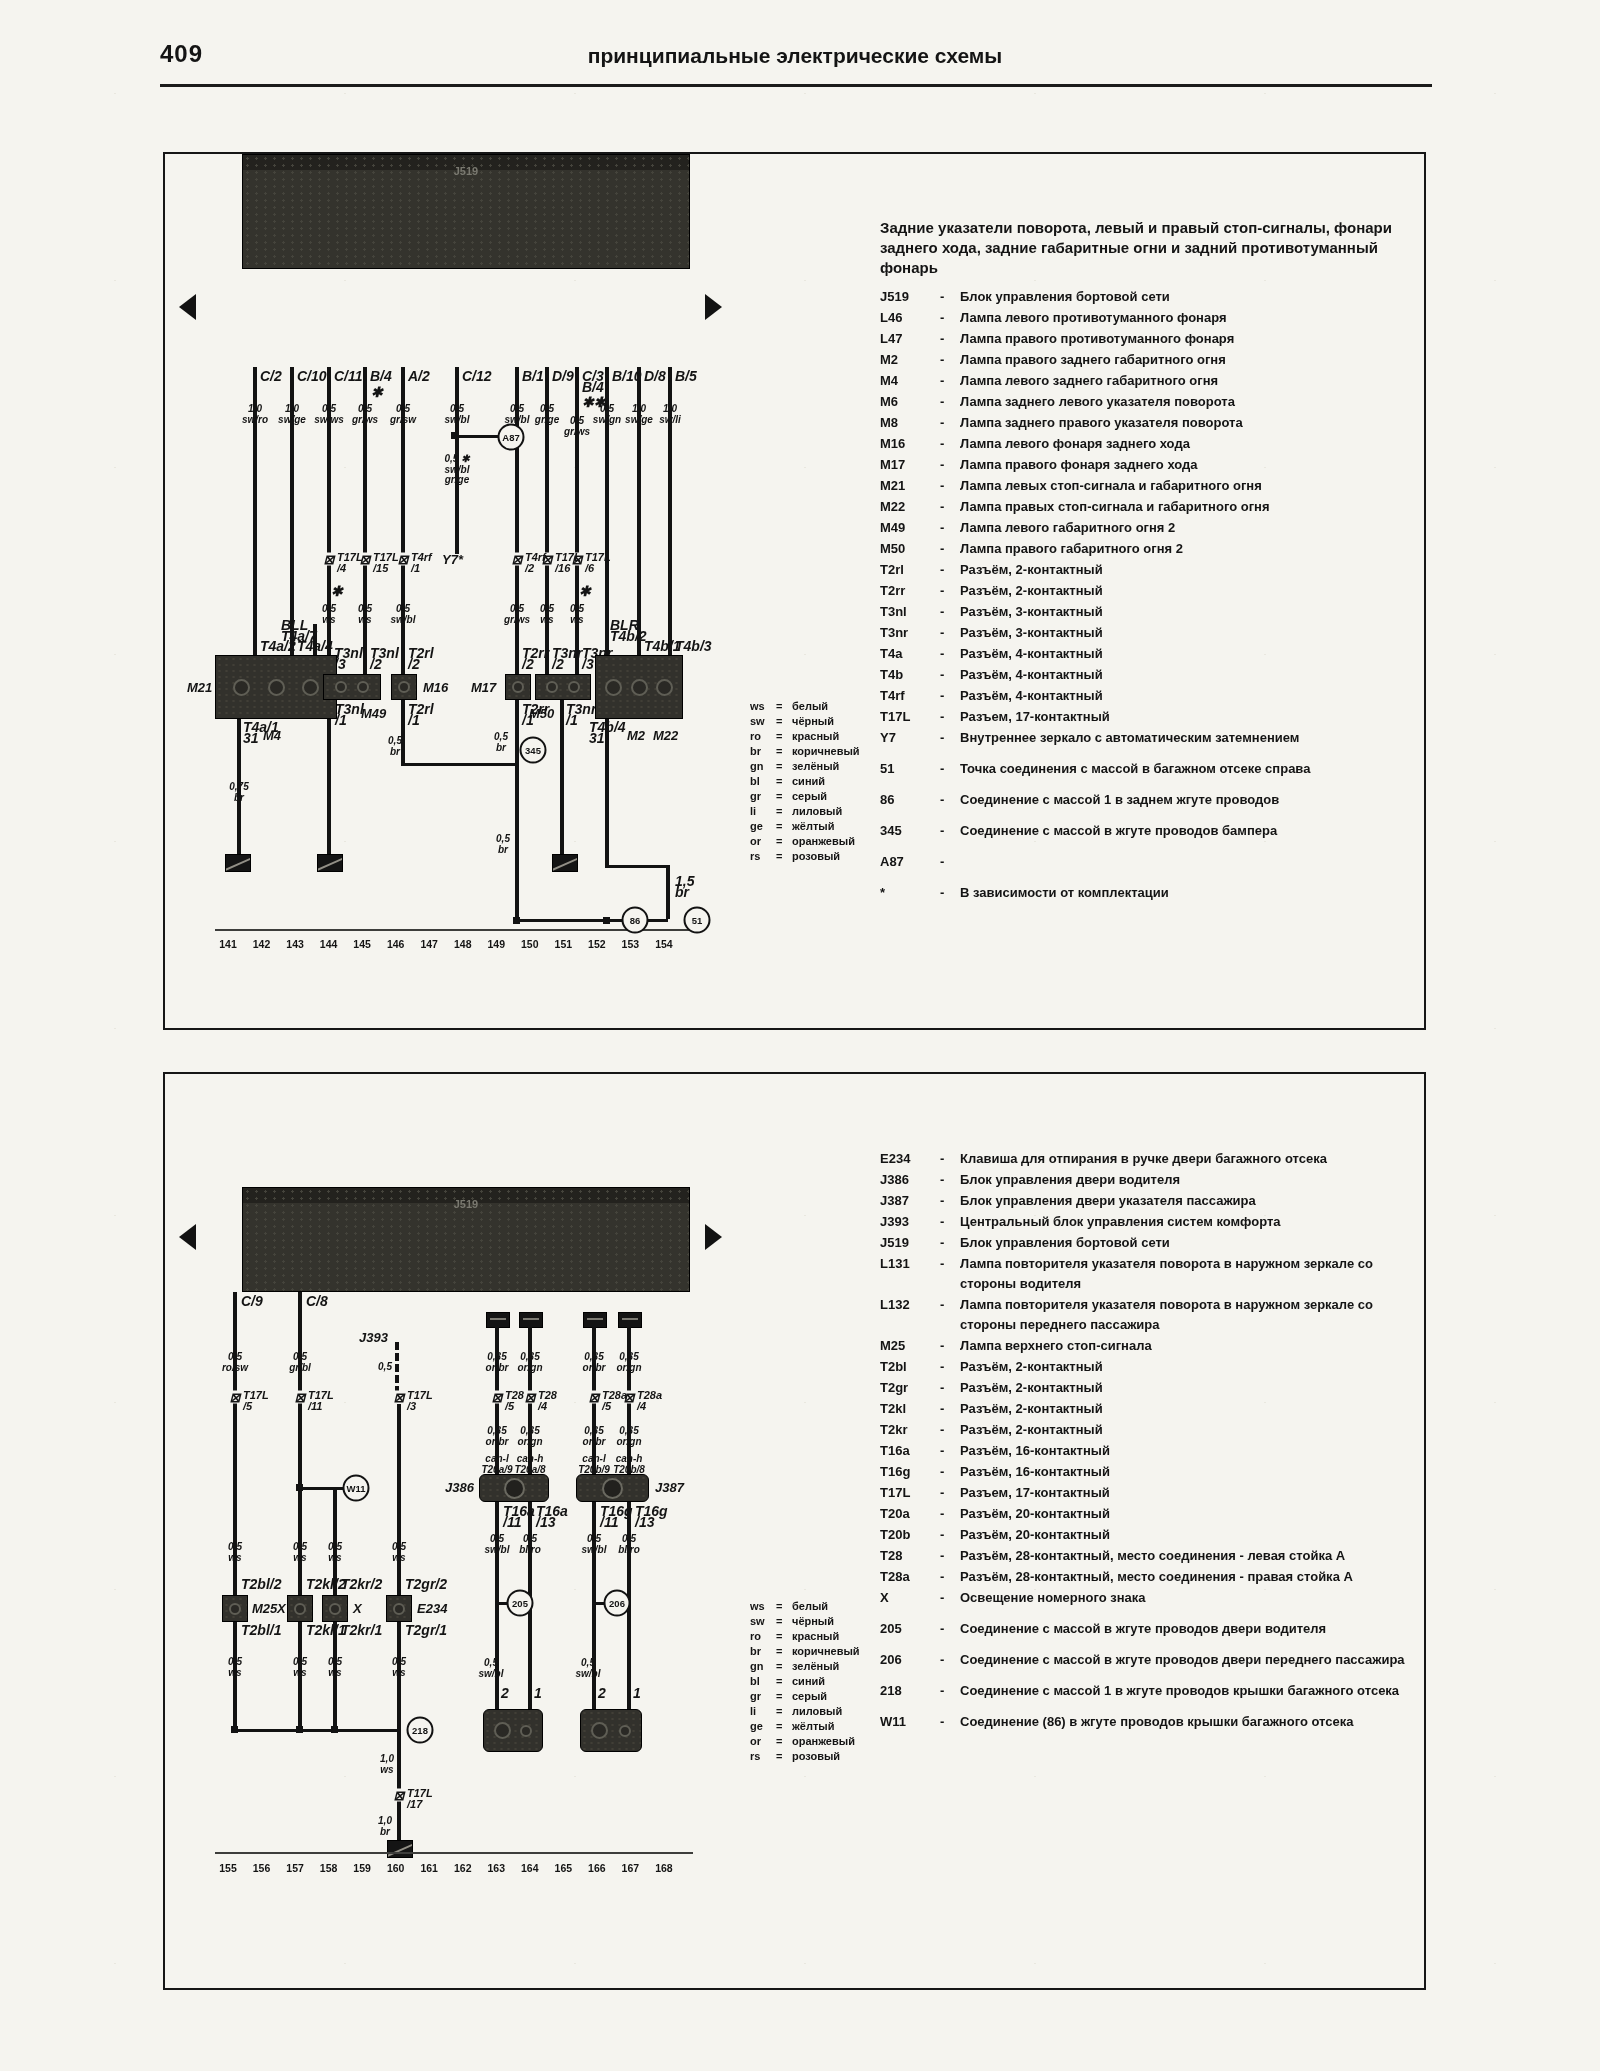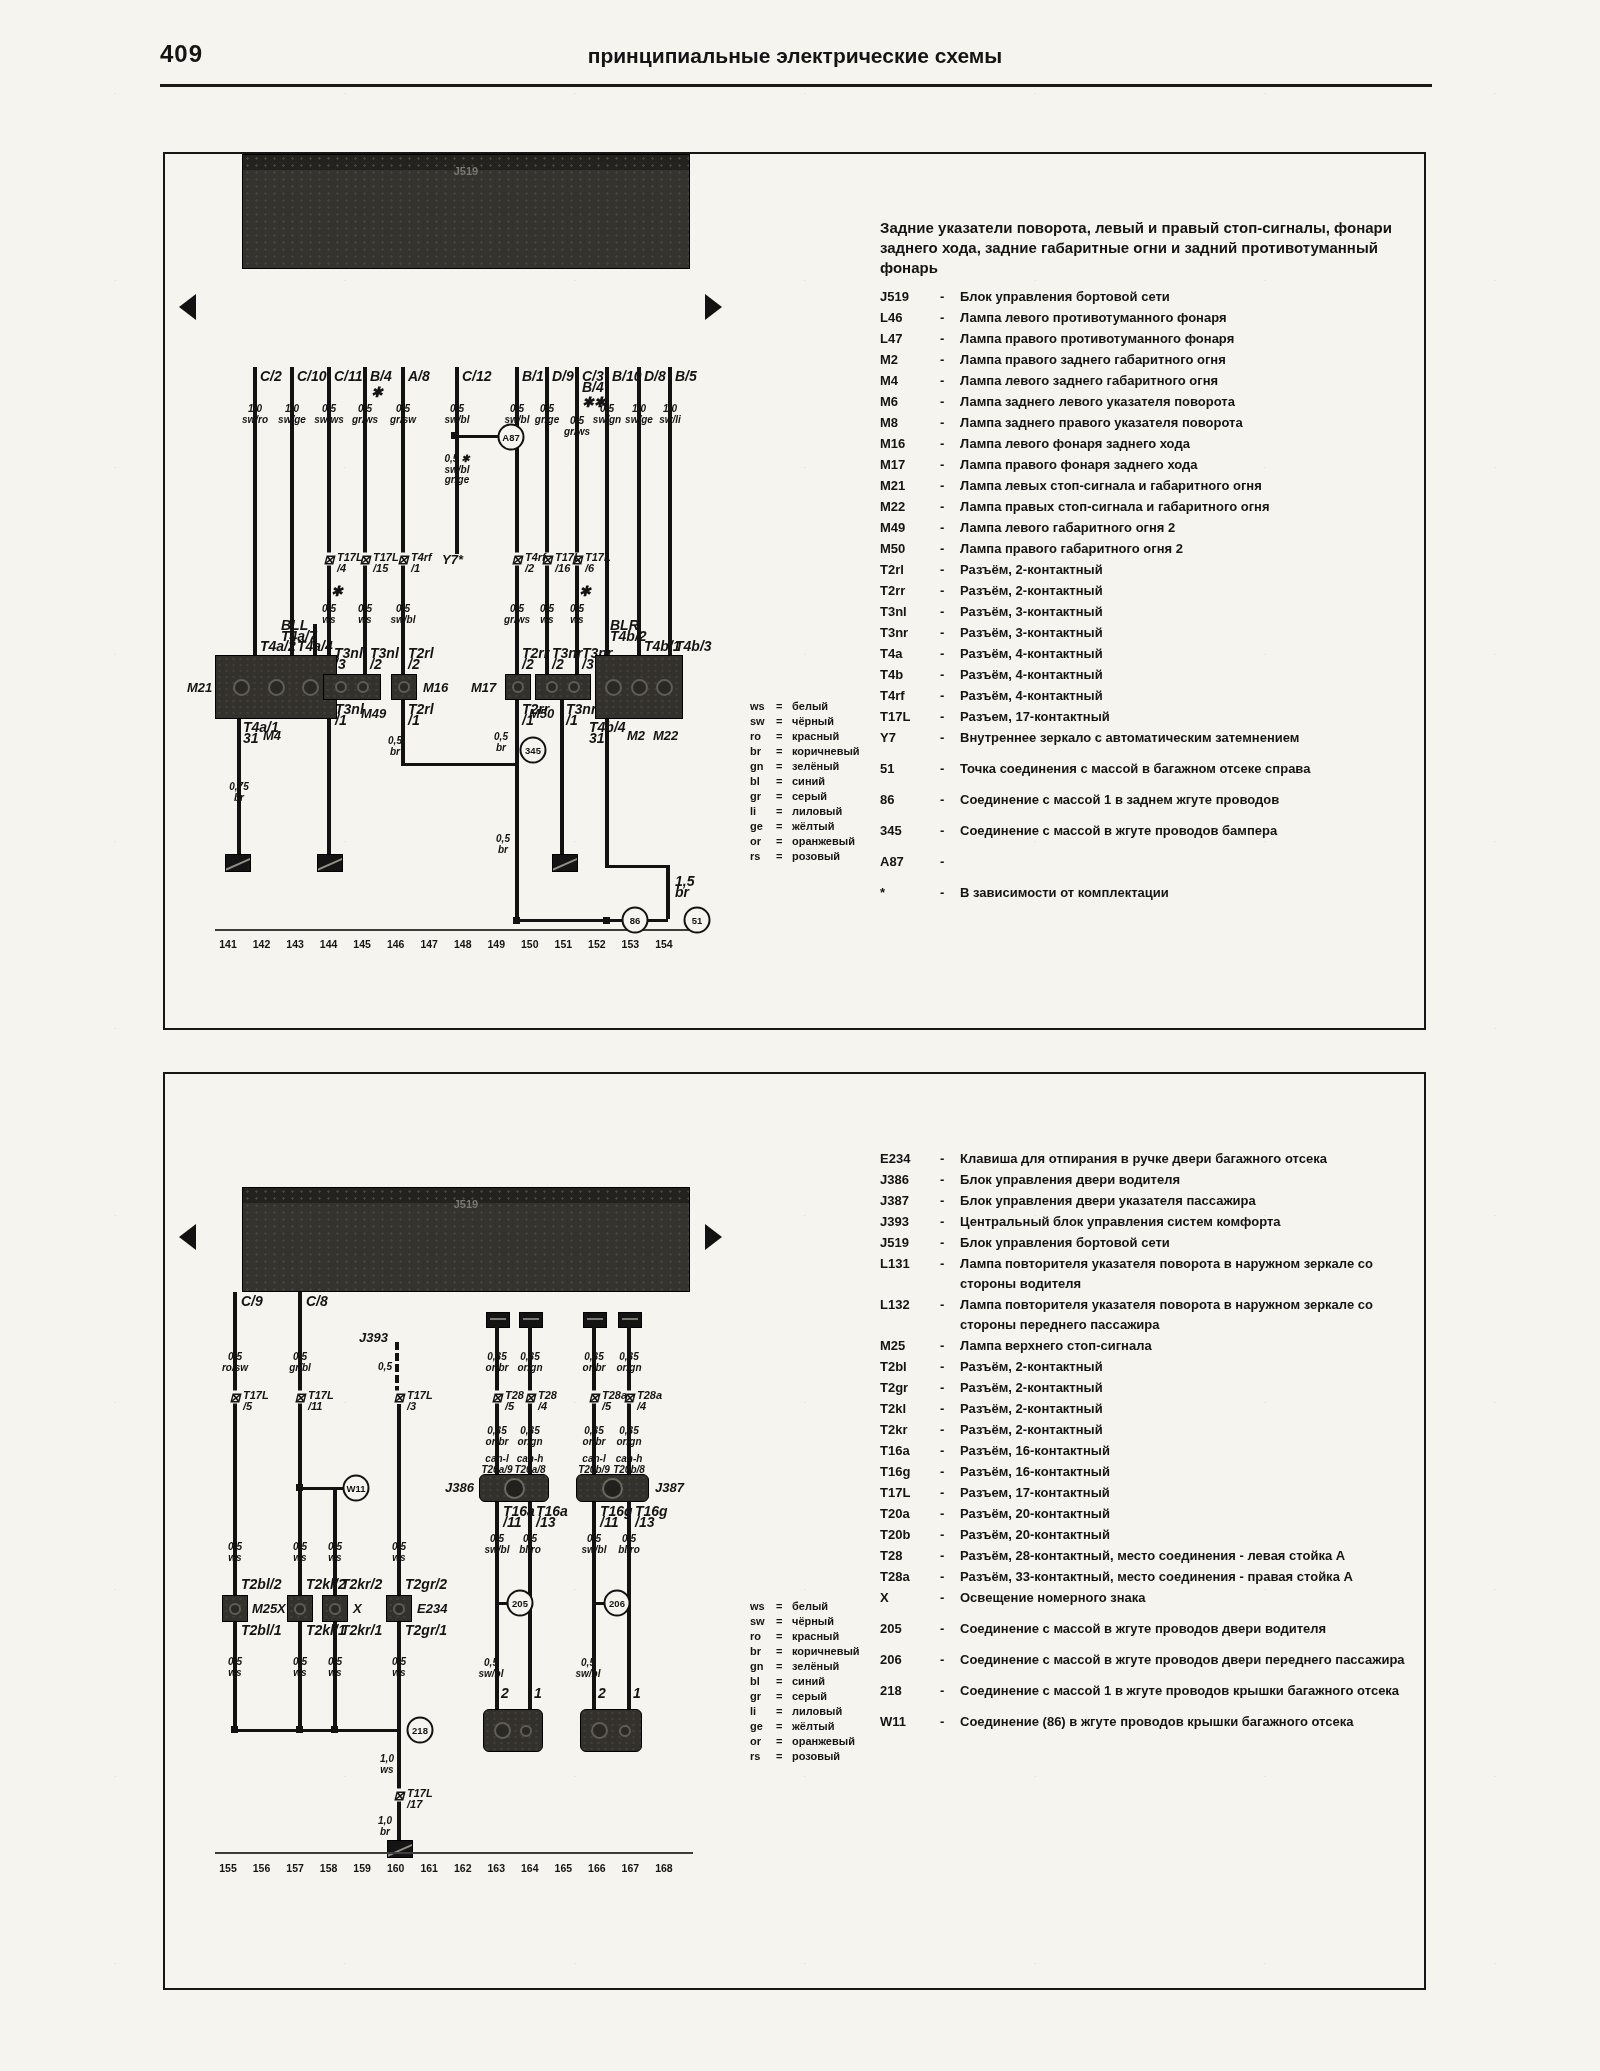--- a/index.html
+++ b/index.html
@@ -113,21 +113,21 @@
     <div class="dot" style="left:438px;top:763px"></div>
 
     <div class="dot" style="left:286px;top:278px"></div>
     <div class="hw" style="left:292px;top:281px;width:41px"></div>
     <div class="circ" style="left:346px;top:283px">A87</div>
 
     <i class="lb" style="left:95px;top:217px">C/2</i>
     <i class="lb" style="left:132px;top:217px">C/10</i>
     <i class="lb" style="left:169px;top:217px">C/11</i>
     <i class="lb" style="left:205px;top:217px">B/4</i>
-    <i class="lb" style="left:243px;top:217px">A/8</i>
+    <i class="lb" style="left:243px;top:217px">A/2</i>
     <i class="lb" style="left:297px;top:217px">C/12</i>
     <i class="lb" style="left:357px;top:217px">B/1</i>
     <i class="lb" style="left:387px;top:217px">D/9</i>
     <i class="lb" style="left:417px;top:217px">C/3
 B/4</i>
     <i class="lb" style="left:447px;top:217px">B/10</i>
     <i class="lb" style="left:479px;top:217px">D/8</i>
     <i class="lb" style="left:510px;top:217px">B/5</i>
     <i class="lb" style="left:206px;top:233px">✱</i>
     <i class="lb" style="left:417px;top:243px">✱✱</i>
@@ -791,21 +791,21 @@
           <span class="lgdesc">Разъём, 20-контактный</span>
         </div>
         <div class="lgrow">
           <span class="lgid">T28</span>
           <span class="lgdash">-</span>
           <span class="lgdesc">Разъём, 28-контактный, место соединения - левая стойка А</span>
         </div>
         <div class="lgrow">
           <span class="lgid">T28a</span>
           <span class="lgdash">-</span>
-          <span class="lgdesc">Разъём, 33-контактный, место соединения - правая стойка А</span>
+          <span class="lgdesc">Разъём, 28-контактный, место соединения - правая стойка А</span>
         </div>
         <div class="lgrow">
           <span class="lgid">X</span>
           <span class="lgdash">-</span>
           <span class="lgdesc">Освещение номерного знака</span>
         </div>
         <div class="lgrow num">
           <span class="lgid">205</span>
           <span class="lgdash">-</span>
           <span class="lgdesc">Соединение с массой в жгуте проводов двери водителя</span>

